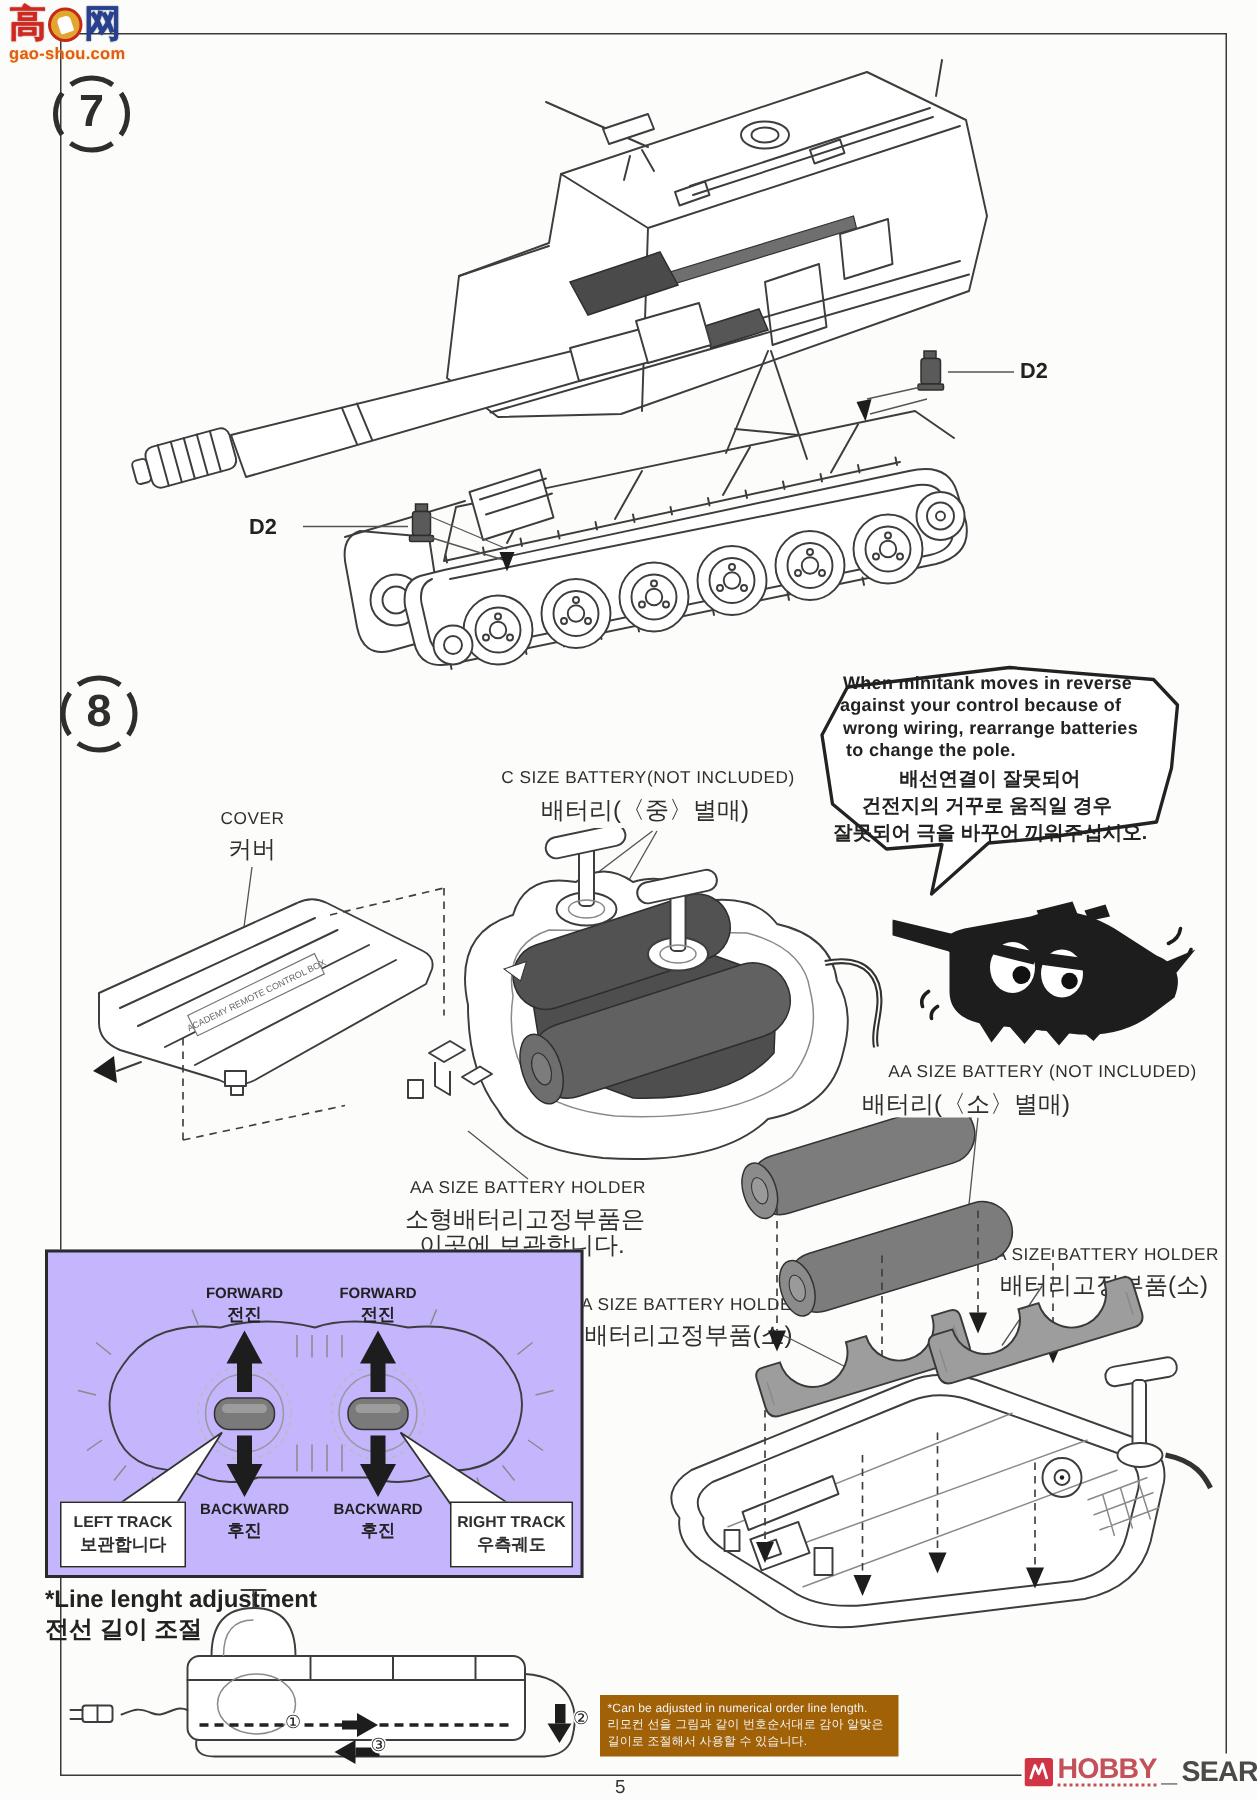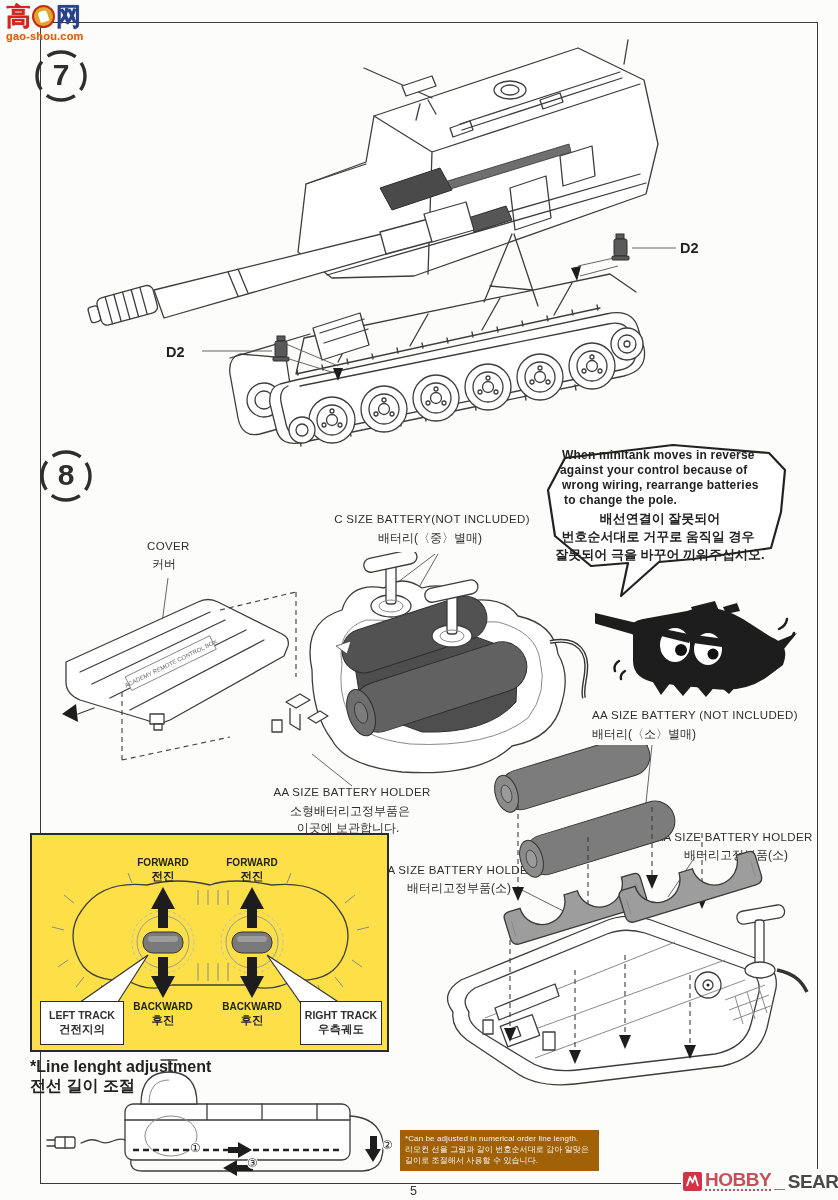--- a/index.html
+++ b/index.html
@@ -1,37 +1,37 @@
 <!DOCTYPE html>
 <html><head>
 <meta charset="utf-8">
 <style>
   html,body{margin:0;padding:0;background:#e8e8e8;}
   .page{position:relative;width:838px;height:1200px;background:#fcfcfa;overflow:hidden;
         font-family:"Liberation Sans", sans-serif;color:#2f2f2f;}
   .frame{position:absolute;left:40px;top:22px;width:776px;height:1160px;border:1.6px solid #3a3a3a;}
   .abs{position:absolute;}
   .lbl{position:absolute;white-space:nowrap;color:#2f2f2f;font-size:11.5px;letter-spacing:.35px;}
-  .lbl.ko{font-size:12px;letter-spacing:0;}
+  .lbl.ko{font-size:16px;letter-spacing:0;}
   .ctr{transform:translateX(-50%);}
   
   .ln{stroke:#3d3d3d;fill:none;stroke-width:1.3;stroke-linecap:round;stroke-linejoin:round;}
   .lt{stroke:#8a8a8a;fill:none;stroke-width:1;}
   .wh{fill:#ffffff;stroke:#3d3d3d;stroke-width:1.3;stroke-linejoin:round;}
   .dk{fill:#5a5a5a;stroke:#2e2e2e;stroke-width:1;}
   .dash{stroke:#3d3d3d;fill:none;stroke-width:1.1;stroke-dasharray:5 4;}
   .arr{fill:#1d1d1d;stroke:none;}
   .thin{stroke:#555;fill:none;stroke-width:.9;}
   
   .stepnum{position:absolute;font-size:30px;font-weight:700;color:#2e2e2e;transform:translate(-50%,-52%);}
   
   .bub-en{position:absolute;font-size:12px;font-weight:700;color:#222;white-space:nowrap;letter-spacing:.2px;}
   .bub-ko{position:absolute;font-size:13px;font-weight:700;color:#222;white-space:nowrap;transform:translateX(-50%);}
   
-  .guide-box{position:absolute;left:30px;top:833px;width:355px;height:215px;border:2px solid #2a2a2a;background:#fde047;}
+  .guide-box{position:absolute;left:30px;top:833px;width:355px;height:215px;border:2px solid #2a2a2a;background:#c4b5fd;}
   .g-lbl{position:absolute;font-size:10px;font-weight:700;color:#222;white-space:nowrap;transform:translateX(-50%);}
   .g-ko{position:absolute;font-size:11.5px;font-weight:700;color:#222;white-space:nowrap;transform:translateX(-50%);}
   .track-box{position:absolute;border:1.6px solid #2a2a2a;background:#fff;display:flex;flex-direction:column;
              align-items:center;justify-content:center;gap:1px;}
   .track-box .en{font-size:10.5px;font-weight:700;}
   .track-box .ko{font-size:11.5px;font-weight:700;}
   
   .note-box{position:absolute;left:400px;top:1130px;width:199px;height:41px;background:#a16207;color:#f2f2f2;
             font-size:8px;line-height:1.38;padding:3px 5px;box-sizing:border-box;letter-spacing:.1px;}
   
@@ -214,21 +214,21 @@
   <div class="stepnum" style="left:66px;top:476px;">8</div>
 
   <svg class="abs" style="left:535px;top:438px;" width="262" height="170">
     <path d="M30,20 L138,7 L234,15 L250,32 L246,74 L236,110 L158,121 L124,124 L86,158 L93,125 L56,128 L20,98 L13,52 Z" fill="#fff" stroke="#222" stroke-width="2.2" stroke-linejoin="round"></path>
   </svg>
   <div class="bub-en" style="left:562px;top:448px;">When minitank moves in reverse</div>
   <div class="bub-en" style="left:560px;top:463px;">against your control because of</div>
   <div class="bub-en" style="left:562px;top:478px;text-align:center;">wrong wiring, rearrange batteries</div>
   <div class="bub-en" style="left:564px;top:493px;">to change the pole.</div>
   <div class="bub-ko" style="left:660px;top:510px;">배선연결이 잘못되어</div>
-  <div class="bub-ko" style="left:658px;top:528px;">번호순서대로 거꾸로 움직일 경우</div>
+  <div class="bub-ko" style="left:658px;top:528px;">건전지의 거꾸로 움직일 경우</div>
   <div class="bub-ko" style="left:660px;top:546px;">잘못되어 극을 바꾸어 끼워주십시오.</div>
 
   <svg class="abs" style="left:595px;top:583px;" width="205" height="125">
     <polygon fill="#1d1d1d" points="0,30 50,42 47,54 -2,40"></polygon>
     <path fill="#1d1d1d" d="M38,52 Q30,40 48,36 L92,28 Q118,18 148,36 L176,54 Q196,62 188,82 L172,94 Q150,110 118,106 L62,100 Q38,96 38,78 Z"></path>
     <path fill="#1d1d1d" d="M56,96 L66,112 L76,99 L88,113 L99,100 L111,114 L122,101 L134,111 L146,98 L150,90 L100,104 Z"></path>
     <polygon fill="#1d1d1d" points="178,60 202,50 184,72"></polygon>
     <polygon fill="#1d1d1d" points="96,24 120,18 124,28 100,33"></polygon>
     <polygon fill="#1d1d1d" points="128,24 142,20 145,28 131,31"></polygon>
     <ellipse cx="80" cy="62" rx="15" ry="17" fill="#fff"></ellipse>
@@ -405,21 +405,21 @@
     <div class="g-lbl" style="left:131px;top:22px;">FORWARD</div>
     <div class="g-ko" style="left:131px;top:34px;">전진</div>
     <div class="g-lbl" style="left:220px;top:22px;">FORWARD</div>
     <div class="g-ko" style="left:220px;top:34px;">전진</div>
     <div class="g-lbl" style="left:131px;top:166px;">BACKWARD</div>
     <div class="g-ko" style="left:131px;top:178px;">후진</div>
     <div class="g-lbl" style="left:220px;top:166px;">BACKWARD</div>
     <div class="g-ko" style="left:220px;top:178px;">후진</div>
     <div class="track-box" style="left:8px;top:166px;width:82px;height:42px;">
       <span class="en">LEFT TRACK</span>
-      <span class="ko">건전지의</span>
+      <span class="ko">보관합니다</span>
     </div>
     <div class="track-box" style="left:268px;top:166px;width:80px;height:42px;">
       <span class="en">RIGHT TRACK</span>
       <span class="ko">우측궤도</span>
     </div>
   </div>
 
   <div class="la-title" style="left:30px;top:1058px;">*Line lenght adjustment</div>
   <div class="la-title" style="left:30px;top:1076px;">전선 길이 조절</div>
 

